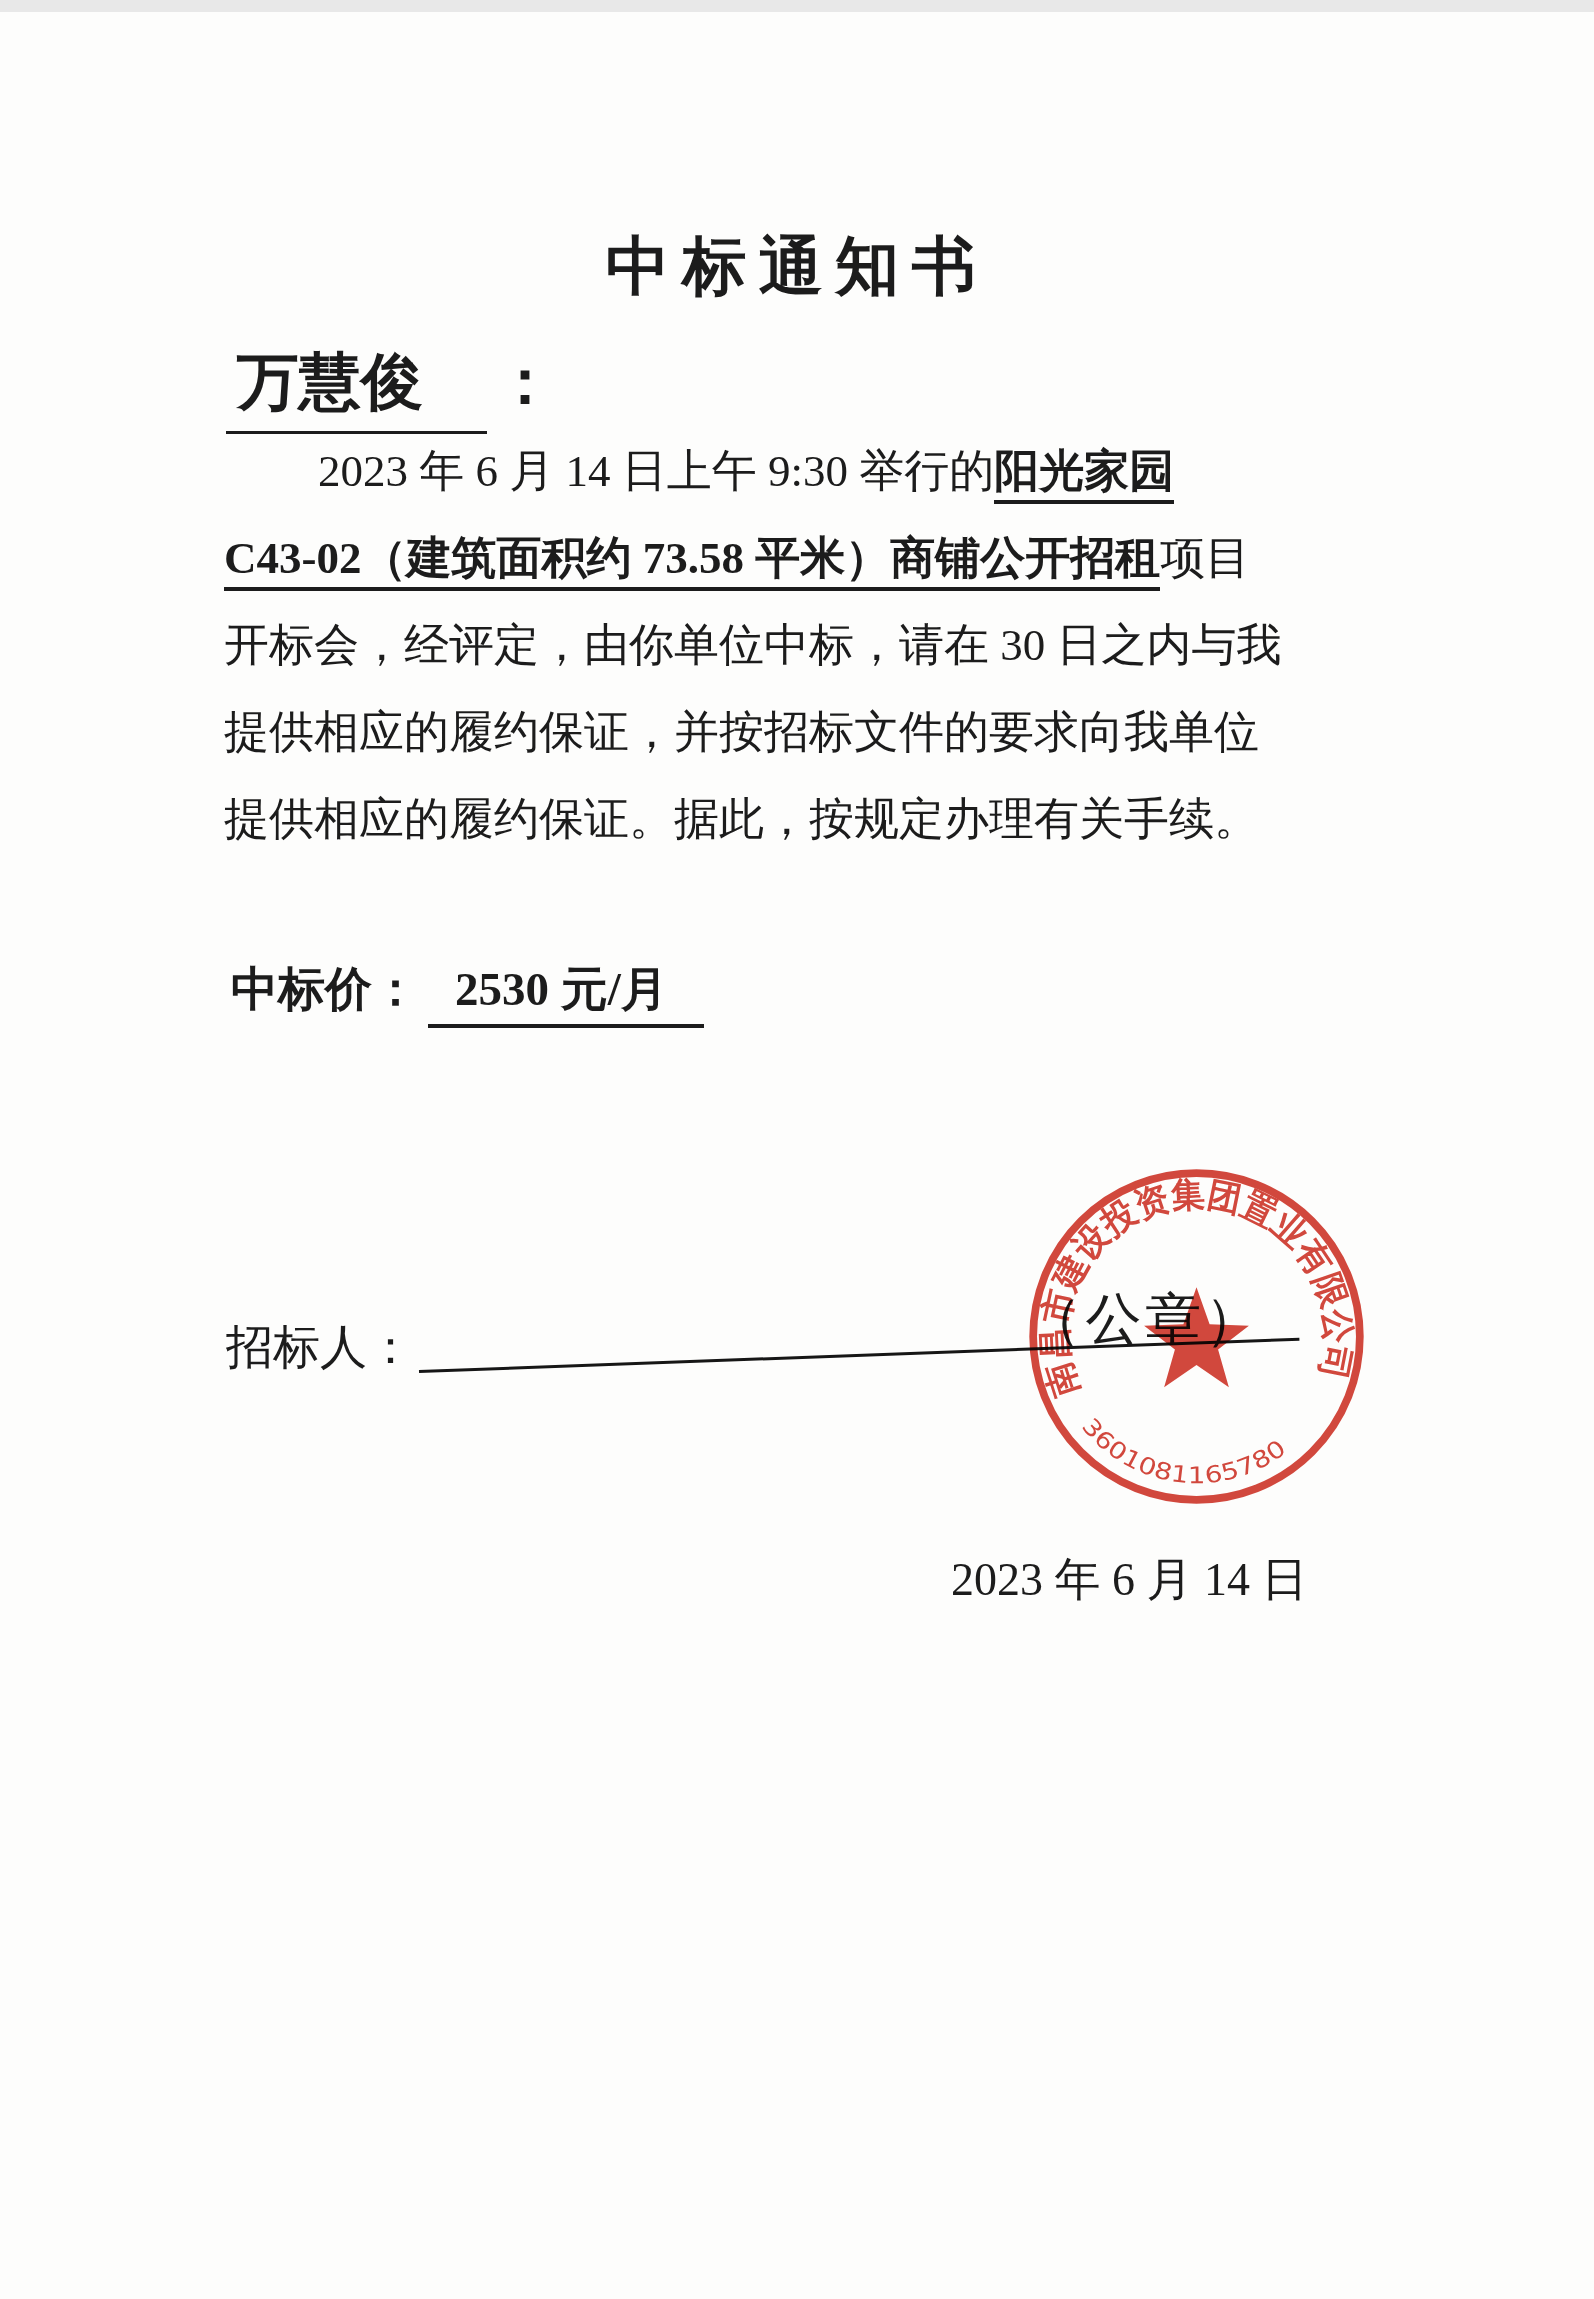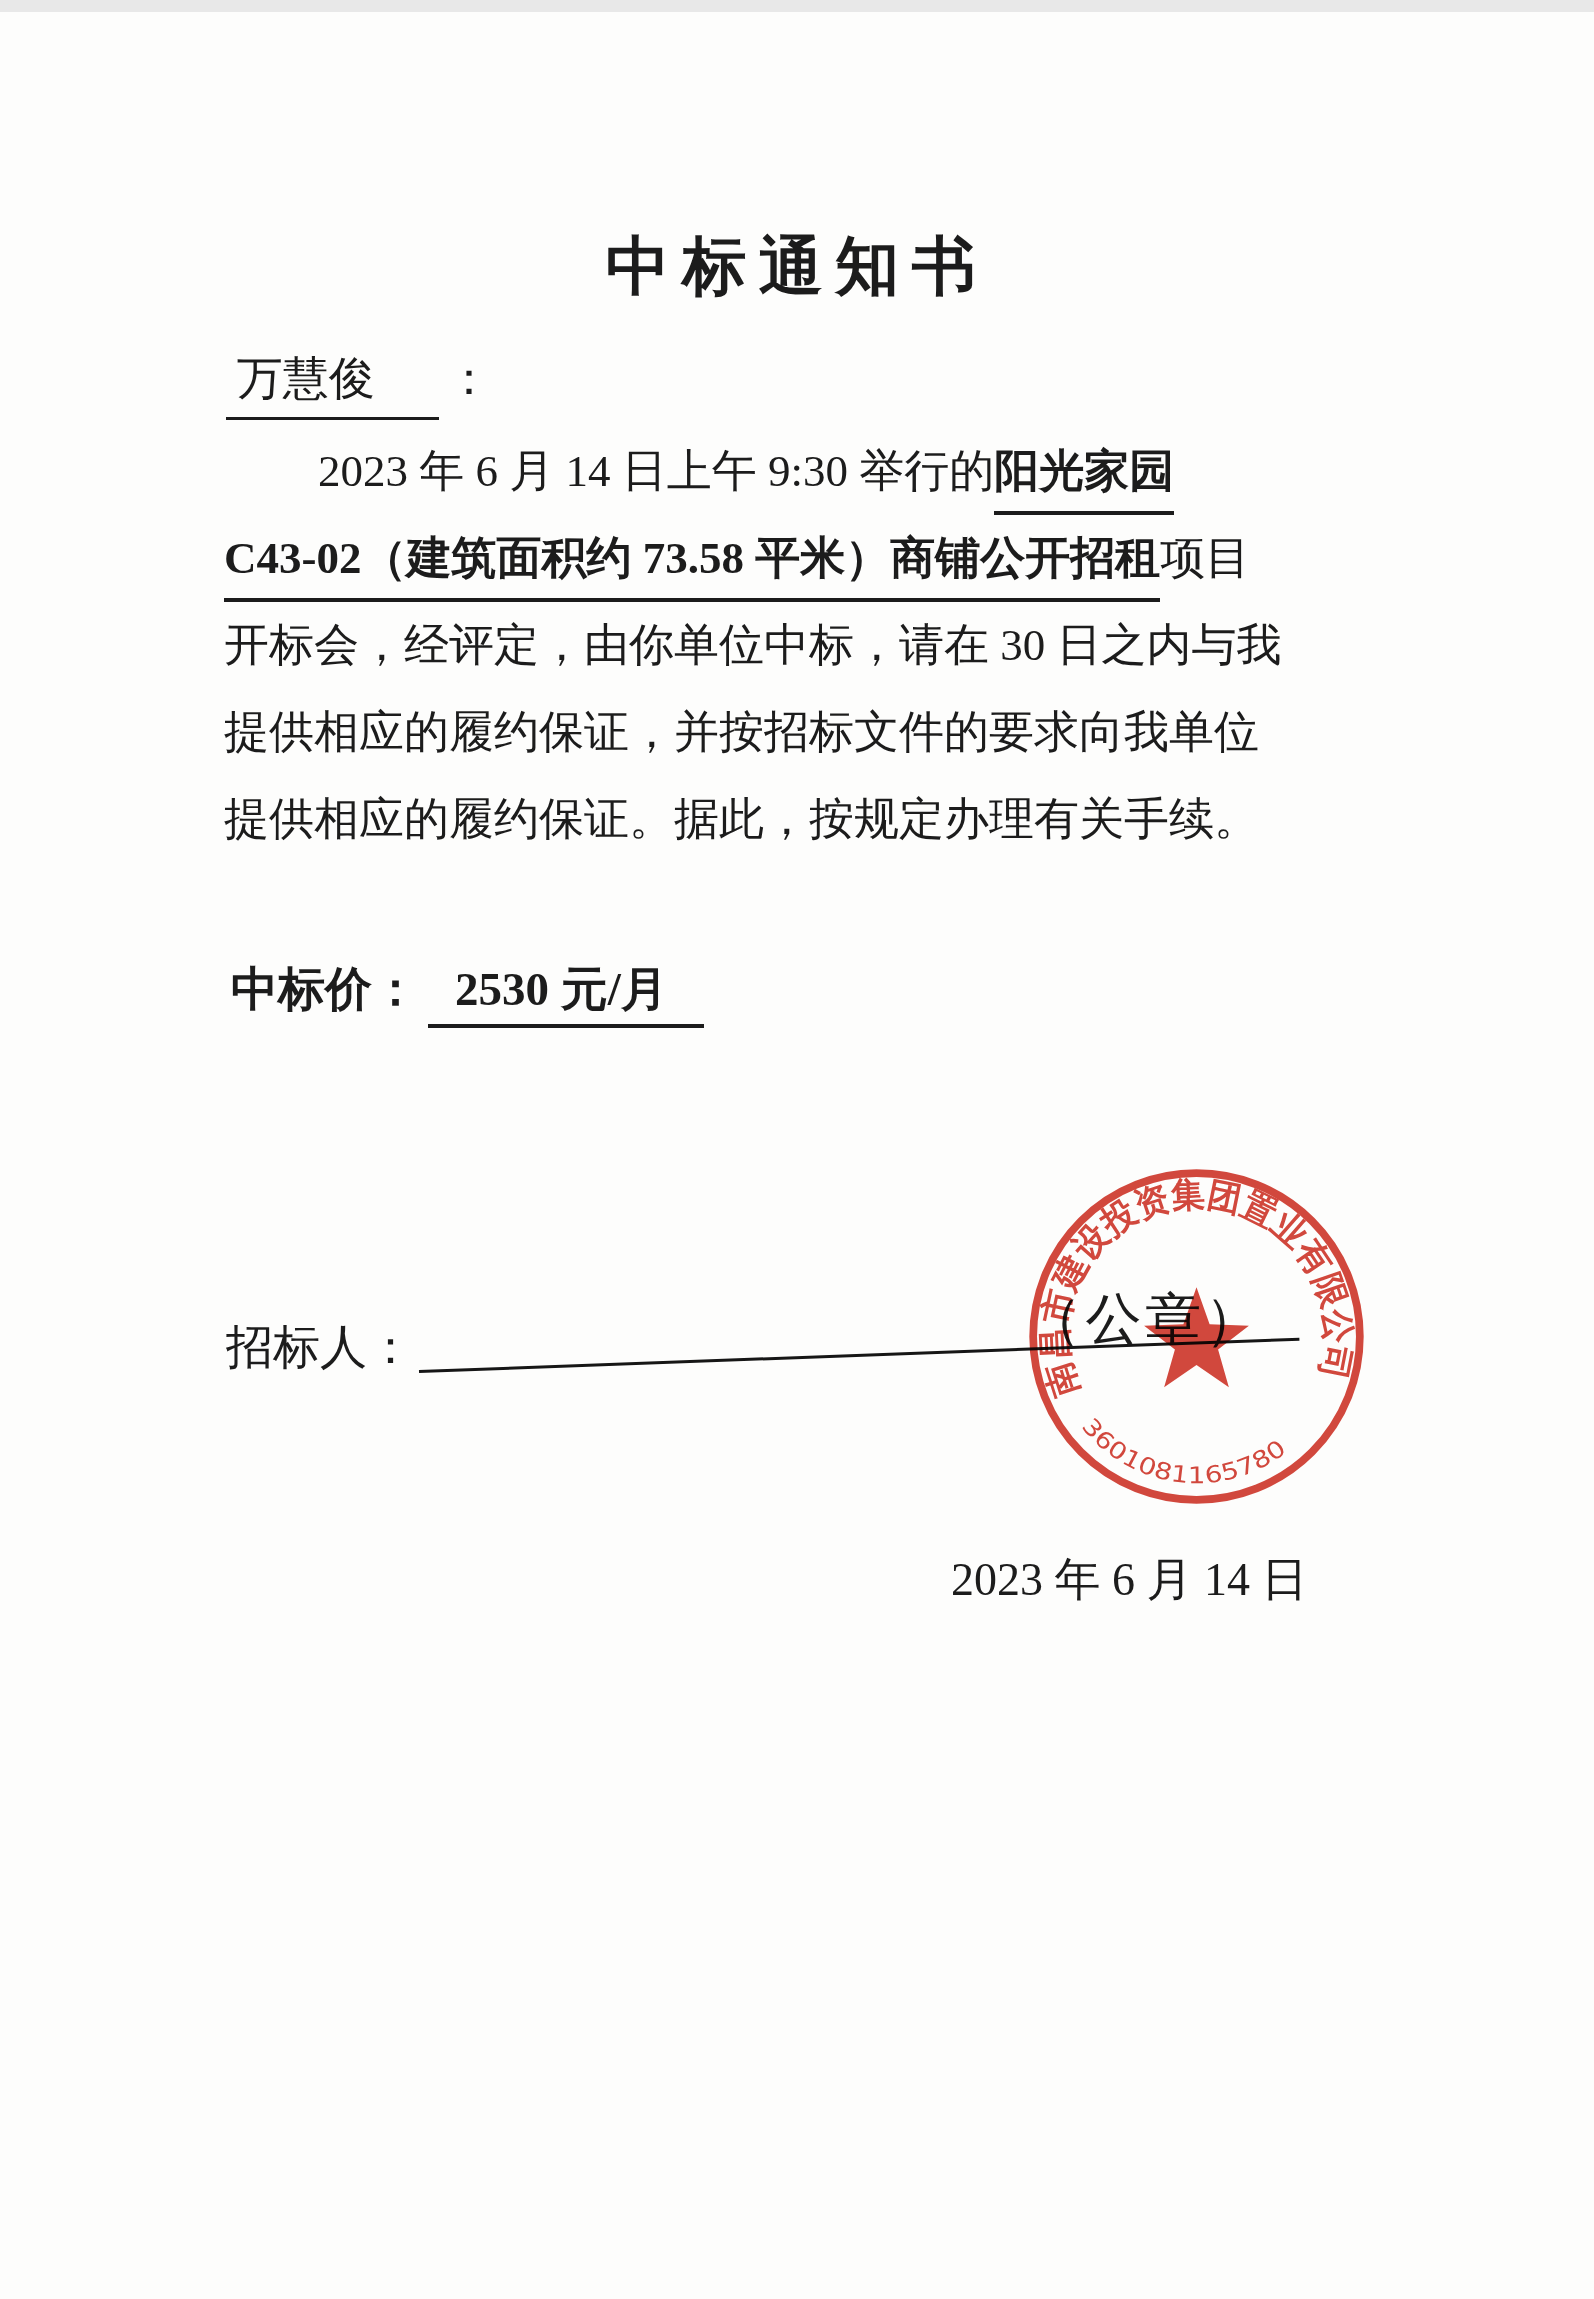--- a/index.html
+++ b/index.html
@@ -12,39 +12,39 @@
     font-family:"Liberation Serif","DejaVu Serif",serif;
     color:#1c1c1c;
     overflow:hidden;
   }
   .title {
     position:absolute; top:211px; left:0; right:0;
     text-align:center;
     font-size:64px; font-weight:bold; letter-spacing:12.5px;
   }
   .addressee {
-    position:absolute; left:226px; top:336px;
-    font-size:46px; font-weight:normal; white-space:nowrap;
+    position:absolute; left:226px; top:328px;
+    font-size:62px; font-weight:bold; white-space:nowrap;
   }
   .addressee-name {
     display:inline-block;
     border-bottom:3.6px solid #1c1c1c;
     padding:0 64px 7.2px 10.7px;
   }
   .addressee-colon { margin-left:7.2px; }
   .body-text {
     position:absolute; left:224px; top:416px; width:1182px;
     font-size:45px; line-height:87px;
   }
   .line { white-space:nowrap; }
   .line-indent { text-indent:94px; }
   .em {
     font-weight:bold;
     border-bottom:4.5px solid #1c1c1c;
-    padding-bottom:15px;
+    padding-bottom:4px;
   }
   .price {
     position:absolute; left:231px; top:946px;
     font-size:47px; font-weight:bold; white-space:nowrap;
   }
   .price-value {
     display:inline-block;
     border-bottom:4.5px solid #1c1c1c;
     padding:0 36px 3px 27px;
     margin-left:9px;

